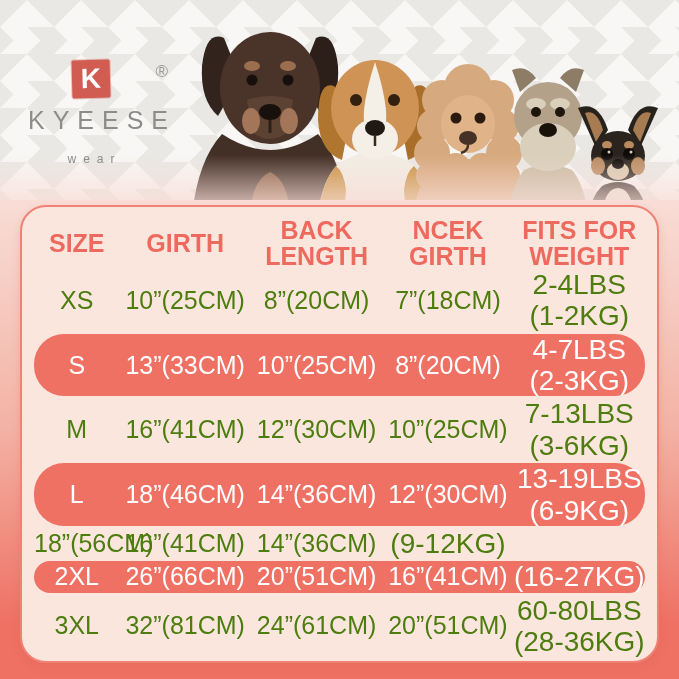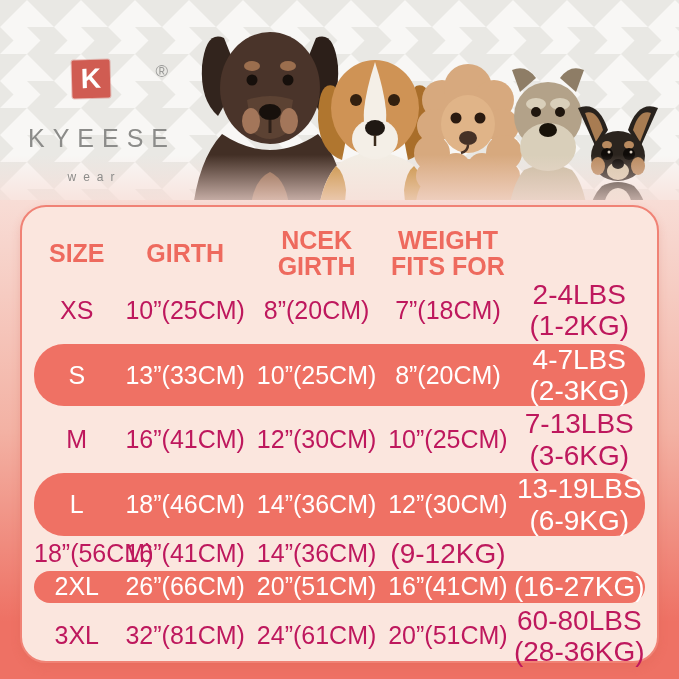--- a/index.html
+++ b/index.html
@@ -14,41 +14,41 @@
   .blend{position:absolute;left:0;top:0;width:679px;height:215px;
     background:linear-gradient(180deg,rgba(248,221,214,0) 72%,rgba(248,221,214,0.95) 100%);}
   
   .logo{position:absolute;left:20px;top:60px;width:142px;text-align:center;}
   .logo-k{
     width:38px;height:38px;margin:0 auto;background:#d05c52;border-radius:2px;
     color:#fff;font-size:28px;font-weight:bold;line-height:38px;text-align:center;
     transform:rotate(-1.5deg);box-shadow:0 0 0 1px rgba(208,92,82,0.35);
   }
   .logo-r{position:absolute;right:-6px;top:2px;color:#9a9a98;font-size:17px;}
-  .logo-name{margin-top:26px;color:#8c8c8a;font-size:25px;letter-spacing:8px;padding-left:8px;}
+  .logo-name{margin-top:8px;color:#8c8c8a;font-size:25px;letter-spacing:8px;padding-left:8px;}
   .logo-sub{margin-top:17px;color:#8c8c8a;font-size:12px;letter-spacing:7px;padding-left:7px;}
   
   .bottom-area{position:absolute;left:0;top:200px;width:679px;height:479px;
     background:linear-gradient(180deg,#f8ddd6 0%,#f3b2a4 48%,#ee7164 88%,#ee7164 100%);}
   
   .card{
     position:absolute;left:20px;top:205px;width:639px;height:458px;box-sizing:border-box;
     background:#fbe6de;border:2px solid #f08275;border-radius:26px;
     box-shadow:0 4px 10px rgba(210,88,72,0.20);
     display:flex;flex-direction:column;
   }
   .thead,.row{
     display:grid;grid-template-columns:14% 21.5% 21.5% 21.5% 21.5%;
     align-items:center;text-align:center;
   }
-  .thead{height:68px;padding:20px 12px 0 12px;}
+  .thead{height:68px;padding:10px 12px 0 12px;}
   .th{color:#ee6a5e;font-weight:bold;font-size:25px;line-height:1.04;}
   .th span{display:block;}
   .tbody{flex:1;display:flex;flex-direction:column;padding-bottom:4px;}
-  .row{flex:1;color:#be185d;font-size:25px;padding:0 12px;}
+  .row{flex:1;color:#4d7c0f;font-size:25px;padding:0 12px;}
   .row.highlight{
     background:#ef7164;border-radius:30px;margin:2px 12px;padding:0;color:#fff;
   }
   .cell{white-space:nowrap;}
   .cell.weight{font-size:28px;line-height:1.12;white-space:normal;}
   .cell.weight span{display:block;}
 </style>
 </head>
 <body>
 
@@ -174,26 +174,30 @@
   <div class="card">
     <div class="thead">
       <div class="th">
         <span>SIZE</span>
           <span></span>
       </div>
       <div class="th">
           <span>GIRTH</span>
       </div>
       <div class="th">
+        <span>BACK</span>
+          <span>LENGTH</span>
+      </div>
+      <div class="th">
         <span>NCEK</span>
           <span>GIRTH</span>
       </div>
       <div class="th">
-        <span>WEIGHT</span>
-          <span>FITS FOR</span>
+        <span>FITS FOR</span>
+          <span>WEIGHT</span>
       </div>
     </div>
 
     <div class="tbody">
 
       <div class="row">
         <div class="cell size">XS</div>
         <div class="cell">10”(25CM)</div>
         <div class="cell">8”(20CM)</div>
         <div class="cell">7”(18CM)</div>

